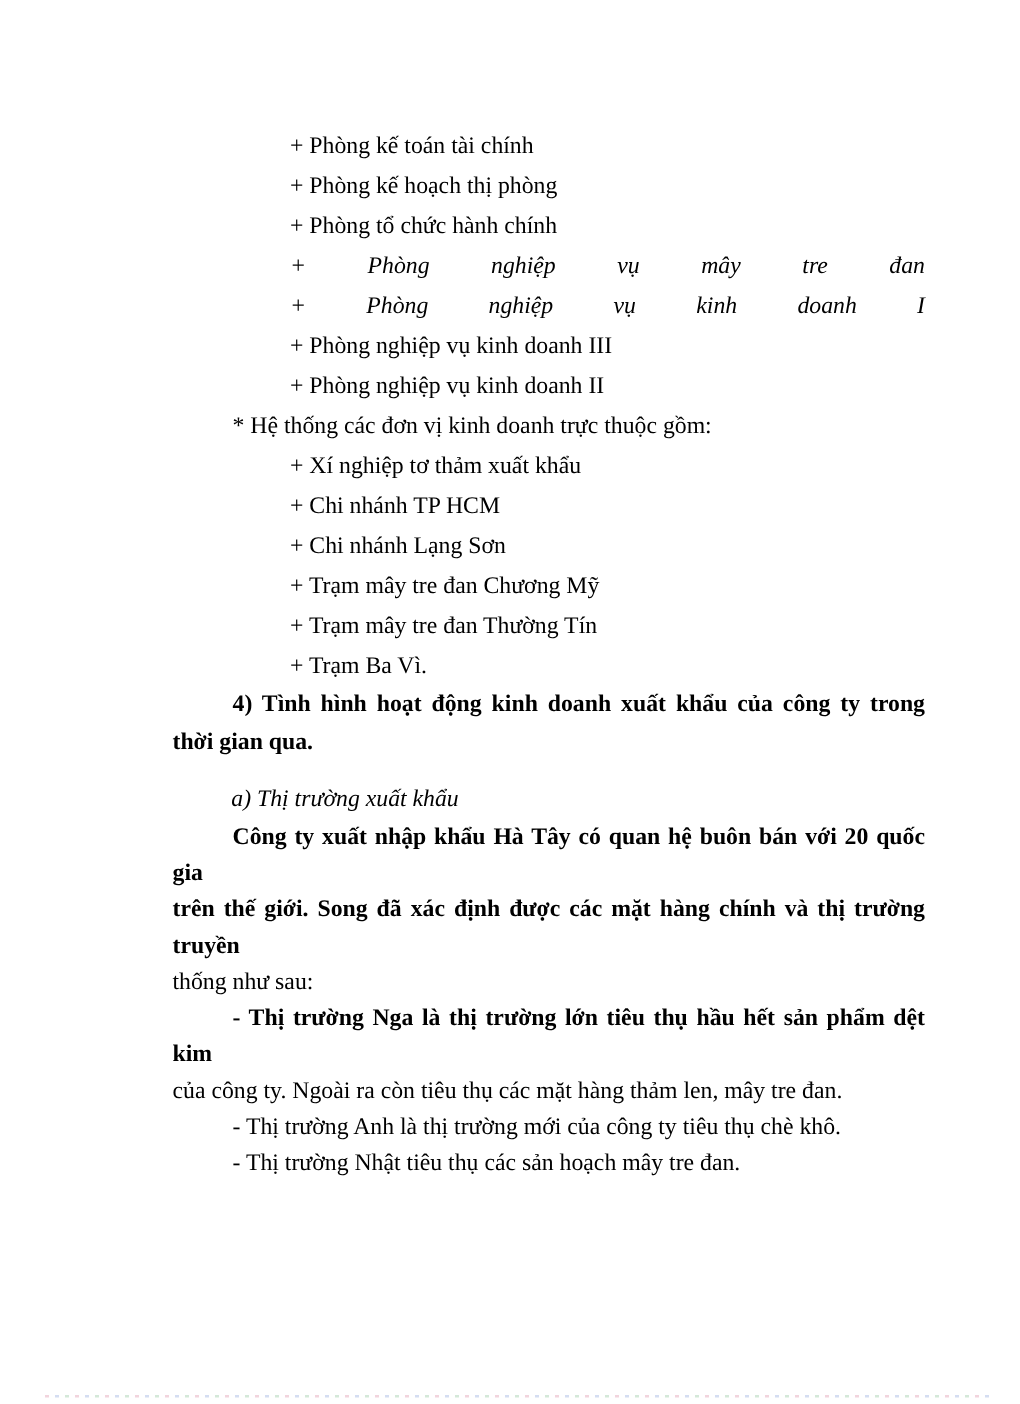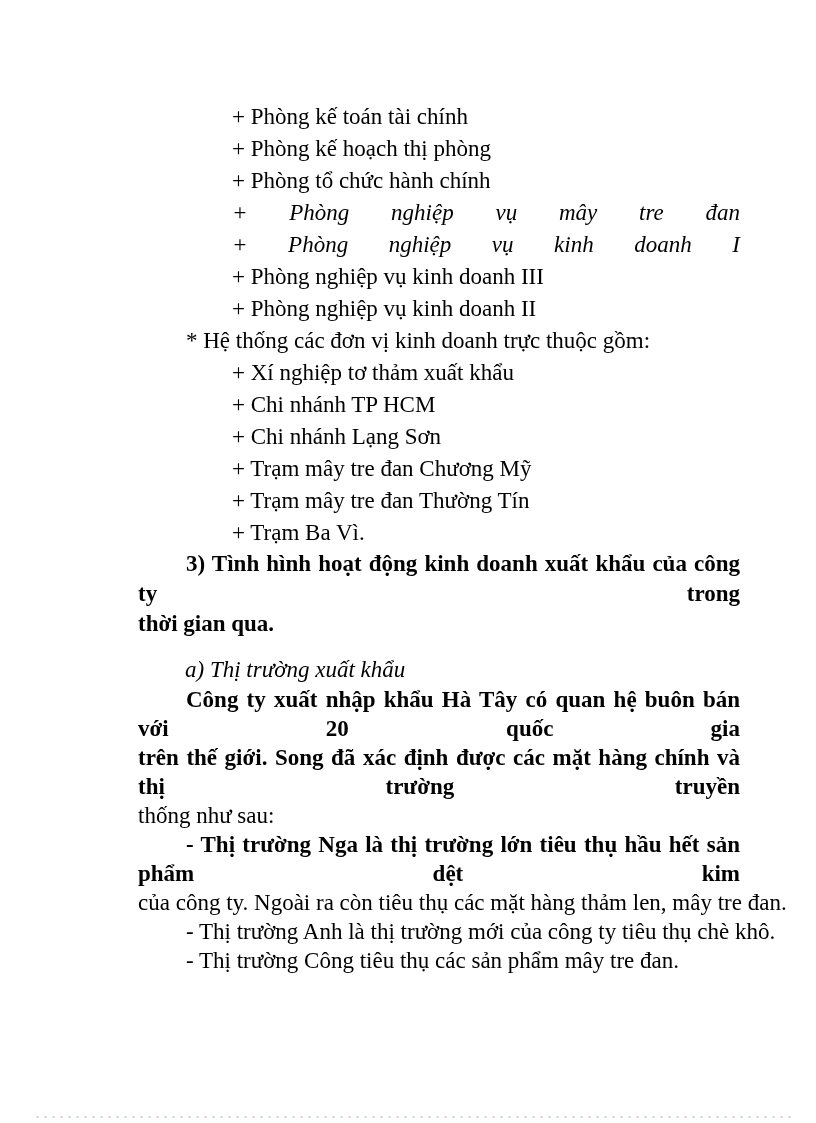--- a/index.html
+++ b/index.html
@@ -10,21 +10,21 @@
     background: #ffffff;
     overflow: hidden;
     font-family: "Liberation Serif", "DejaVu Serif", serif;
     color: #000000;
   }
   .content {
     position: absolute;
     left: 138px;
     top: 101px;
     width: 602px;
-    font-size: 23px;
+    font-size: 19px;
   }
   
   .li {
     padding-left: 94px;
     line-height: 32px;
     white-space: nowrap;
   }
   
   .ls {
     padding-left: 48px;
@@ -103,31 +103,31 @@
 
     <div class="ls">* Hệ thống các đơn vị kinh doanh trực thuộc gồm:</div>
 
     <div class="li">+ Xí nghiệp tơ thảm xuất khẩu</div>
     <div class="li">+ Chi nhánh TP HCM</div>
     <div class="li">+ Chi nhánh Lạng Sơn</div>
     <div class="li">+ Trạm mây tre đan Chương Mỹ</div>
     <div class="li">+ Trạm mây tre đan Thường Tín</div>
     <div class="li">+ Trạm Ba Vì.</div>
 
-    <div class="hb first">3) Tình hình hoạt động kinh doanh xuất khẩu của công ty trong</div>
+    <div class="hb first">4) Tình hình hoạt động kinh doanh xuất khẩu của công ty trong</div>
     <div class="hb">thời gian qua.</div>
 
     <div class="it">a) Thị trường xuất khẩu</div>
 
     <div class="pl jst ind">Công ty xuất nhập khẩu Hà Tây có quan hệ buôn bán với 20 quốc gia</div>
     <div class="pl jst">trên thế giới. Song đã xác định được các mặt hàng chính và thị trường truyền</div>
     <div class="pl last">thống như sau:</div>
 
     <div class="pl jst ind">- Thị trường Nga là thị trường lớn tiêu thụ hầu hết sản phẩm dệt kim</div>
     <div class="pl last">của công ty. Ngoài ra còn tiêu thụ các mặt hàng thảm len, mây tre đan.</div>
 
     <div class="pl ind last">- Thị trường Anh là thị trường mới của công ty tiêu thụ chè khô.</div>
-    <div class="pl ind last">- Thị trường Công tiêu thụ các sản phẩm mây tre đan.</div>
+    <div class="pl ind last">- Thị trường Nhật tiêu thụ các sản hoạch mây tre đan.</div>
 
   </div>
 
   <div class="artifact"></div>
 </div>
 
 </body></html>

